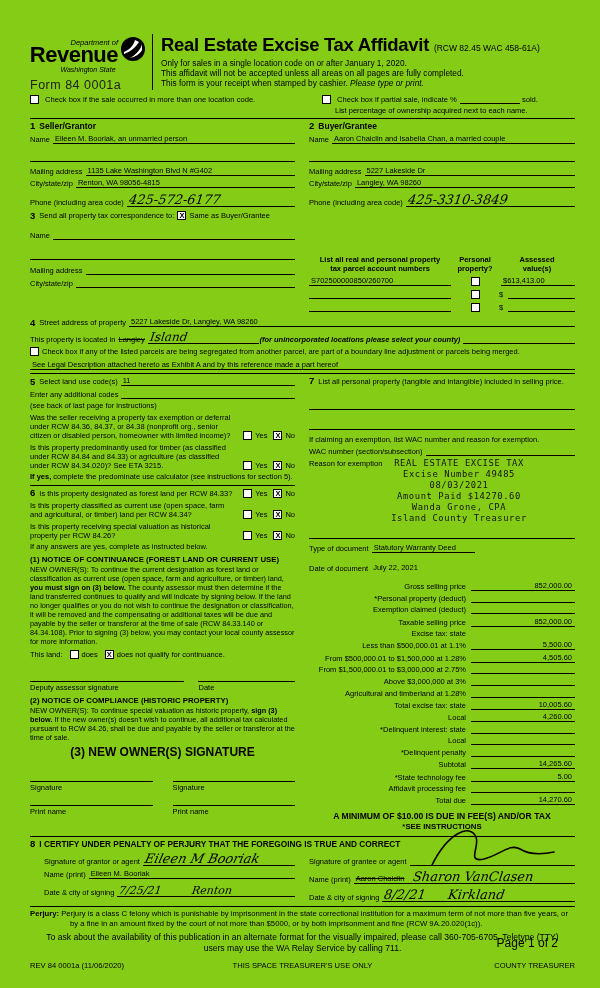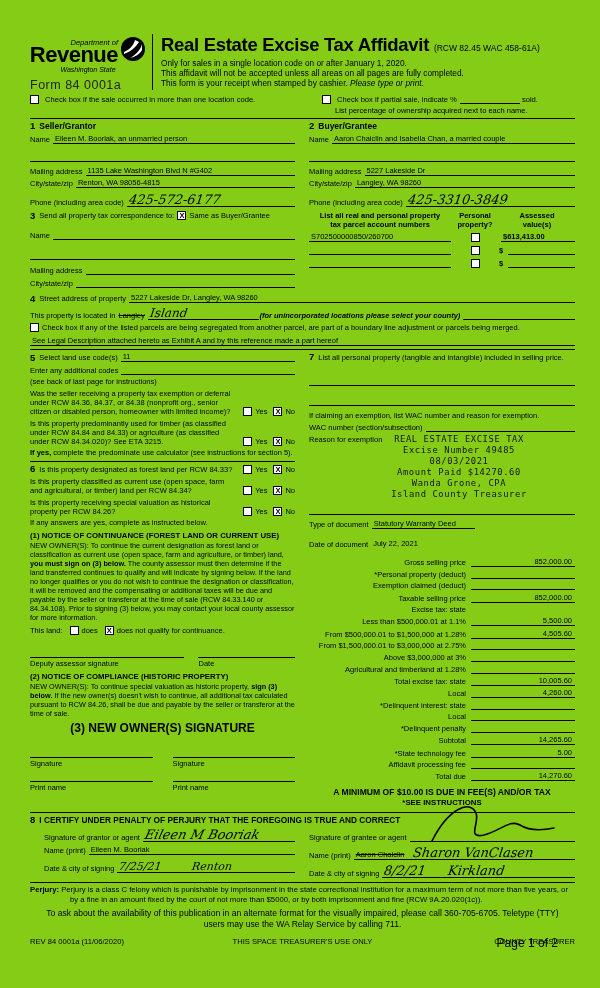--- a/index.html
+++ b/index.html
@@ -39,25 +39,25 @@
   .title small { font-size:8.5px; font-weight:normal; letter-spacing:0; }
   .subline { font-size:8.3px; line-height:10px; }
   .chkrow { display:flex; margin-top:4px; font-size:7.6px; }
   .chkrow .cb { margin-right:3px; }
   
   .twocol { display:flex; gap:14px; }
   .colL { width:265px; flex:none; }
   .colR { flex:1; }
   .sec-title { font-weight:bold; font-size:8.5px; }
   
-  .phead { display:flex; font-weight:bold; text-align:center; line-height:9px; }
+  .phead { display:flex; font-weight:bold; text-align:center; line-height:9px;margin-top:44px; }
   .prow { display:flex; align-items:flex-end; margin-top:3px; }
   .pc1 { flex:1; border-bottom:1px solid #000; min-height:10px; padding:0 2px; }
   .pc2 { width:48px; flex:none; display:flex; justify-content:center; }
-  .pc3 { width:76px; flex:none; display:flex; align-items:center;font-weight:bold; }
+  .pc3 { width:76px; flex:none; display:flex; align-items:center; }
   .pc3 .fill { margin-left:2px; }
   
   .q { display:flex; margin-top:2px; }
   .q .txt { flex:1; padding-right:2px; }
   .note-sm { font-size:7.3px; }
   
   .fin { display:flex; justify-content:flex-end; align-items:flex-end; margin-top:2.2px; }
   .fin .flabel { text-align:right; white-space:nowrap; }
   .fin .fval { width:104px; flex:none; border-bottom:1px solid #000; text-align:right; padding:0 3px; min-height:9.5px; margin-left:5px; }
   .fin.nol .fval { border-bottom:none; }

